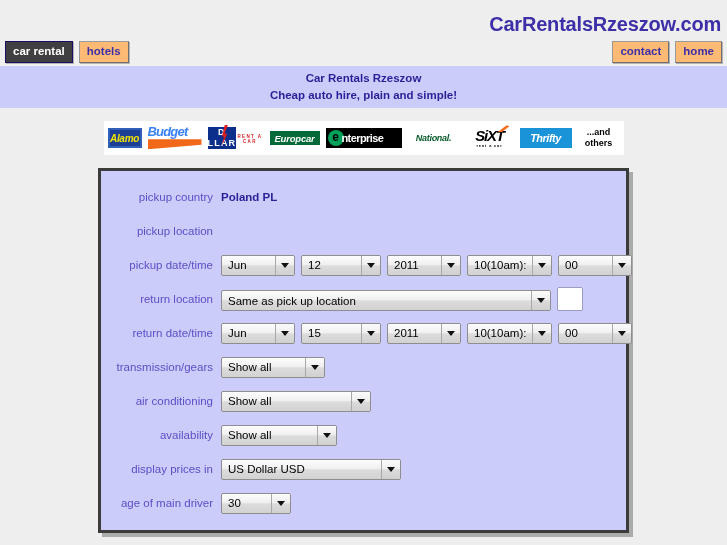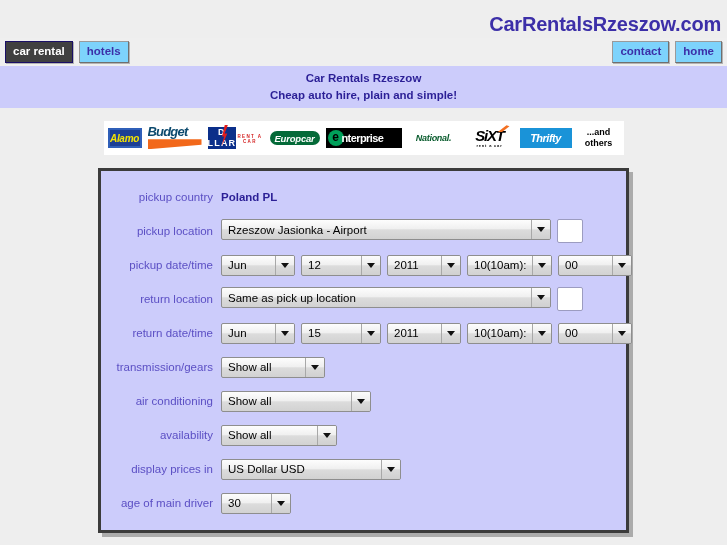--- a/index.html
+++ b/index.html
@@ -41,21 +41,21 @@
     display: flex;
     align-items: center;
     box-sizing: border-box;
     padding: 0 2px;
   }
   .nav-spacer { flex: 1 1 auto; }
   .nav-btn {
     font-size: 11.5px;
     font-weight: bold;
     color: #3c2fa8;
-    background: #7dd3fc;
+    background: #fdba74;
     border: 1px solid #9a9a9a;
     border-right-color: #6f6f6f;
     border-bottom-color: #6f6f6f;
     padding: 3px 7px 4px 7px;
     margin: 0 3px;
     line-height: 1.05;
     white-space: nowrap;
     cursor: pointer;
     box-shadow: 1px 1px 0 rgba(0,0,0,0.25);
   }
@@ -103,21 +103,21 @@
   .logo-alamo {
     width: 34px; background:#1c3f94; border:2px solid #2f5fb8;
     color:#f5e400; font-size:10px; font-style: italic; letter-spacing:-0.3px;
     height: 20px;
   }
   .logo-budget {
     width: 54px; flex-direction: column; justify-content: flex-start;
     position: relative; background:#ffffff;
   }
   .logo-budget .bg-top {
-    color:#0c4a6e; font-size:13px; font-style:italic; line-height:13px;
+    color:#3b82f6; font-size:13px; font-style:italic; line-height:13px;
     letter-spacing:-0.8px; width:100%; text-align:left;
   }
   .logo-budget .bg-bot {
     margin-top:1px; width:100%; height:10px; background:#f2681a;
     clip-path: polygon(0 0, 100% 0, 100% 55%, 0 100%);
   }
   .logo-dollar {
     width: 56px; flex-direction: row; background:#ffffff; position: relative;
   }
   .logo-dollar .dl-main {
@@ -128,21 +128,21 @@
     color:#d31a1a; font-size:4.5px; letter-spacing:1.4px; width:100%;
     text-align:center; margin-top:1px;
   }
   .logo-dollar .dl-bolt {
     position:absolute; left:13px; top:-1px; width:8px; height:22px;
     background:#e01b1b;
     clip-path: polygon(55% 0, 20% 55%, 45% 55%, 15% 100%, 85% 42%, 52% 42%, 95% 0);
   }
   .logo-europcar {
     width: 50px; background:#046a38; color:#ffffff; font-size:9.5px;
-    font-style:italic; height:14px; letter-spacing:-0.2px;border-radius:7px;
+    font-style:italic; height:14px; letter-spacing:-0.2px;
   }
   .logo-enterprise {
     width: 76px; background:#000000; height:20px; position:relative;
     justify-content:flex-start;
   }
   .logo-enterprise .ent-e {
     width:16px; height:16px; border-radius:50%; background:#00a05a;
     margin-left:2px; color:#000; font-size:12px; line-height:15px;
     text-align:center; font-weight:bold; flex:0 0 auto;
   }
@@ -206,21 +206,21 @@
     box-sizing: border-box;
     white-space: nowrap;
   }
   .fvalue-strong {
     font-size: 11.5px;
     font-weight: bold;
     color: #2b1f96;
   }
   .fctrls {
     display: flex;
-    align-items: flex-start;
+    align-items: flex-end;
     gap: 6px;
   }
 
   
   .sel {
     position: relative;
     display: inline-flex;
     align-items: center;
     height: 21px;
     background: linear-gradient(to bottom, #fdfdfd 0%, #f0f0f0 45%, #dcdcdc 52%, #d2d2d2 100%);
@@ -354,29 +354,20 @@
 
     <div class="frow">
       <div class="flabel">pickup country</div>
       <div class="fctrls">
         <span class="fvalue-strong">Poland PL</span>
       </div>
     </div>
 
     <div class="frow">
       <div class="flabel">pickup location</div>
-      <div class="fctrls">
-        <div class="sel w-loc">
-          <span class="sel-text">Rzeszow Jasionka - Airport</span>
-          <span class="sel-arrow">
-              <i></i>
-            </span>
-        </div>
-        <div class="calbox"></div>
-      </div>
     </div>
 
     <div class="frow">
       <div class="flabel">pickup date/time</div>
       <div class="fctrls">
         <div class="sel w-month">
           <span class="sel-text">Jun</span>
           <span class="sel-arrow">
               <i></i>
             </span>

